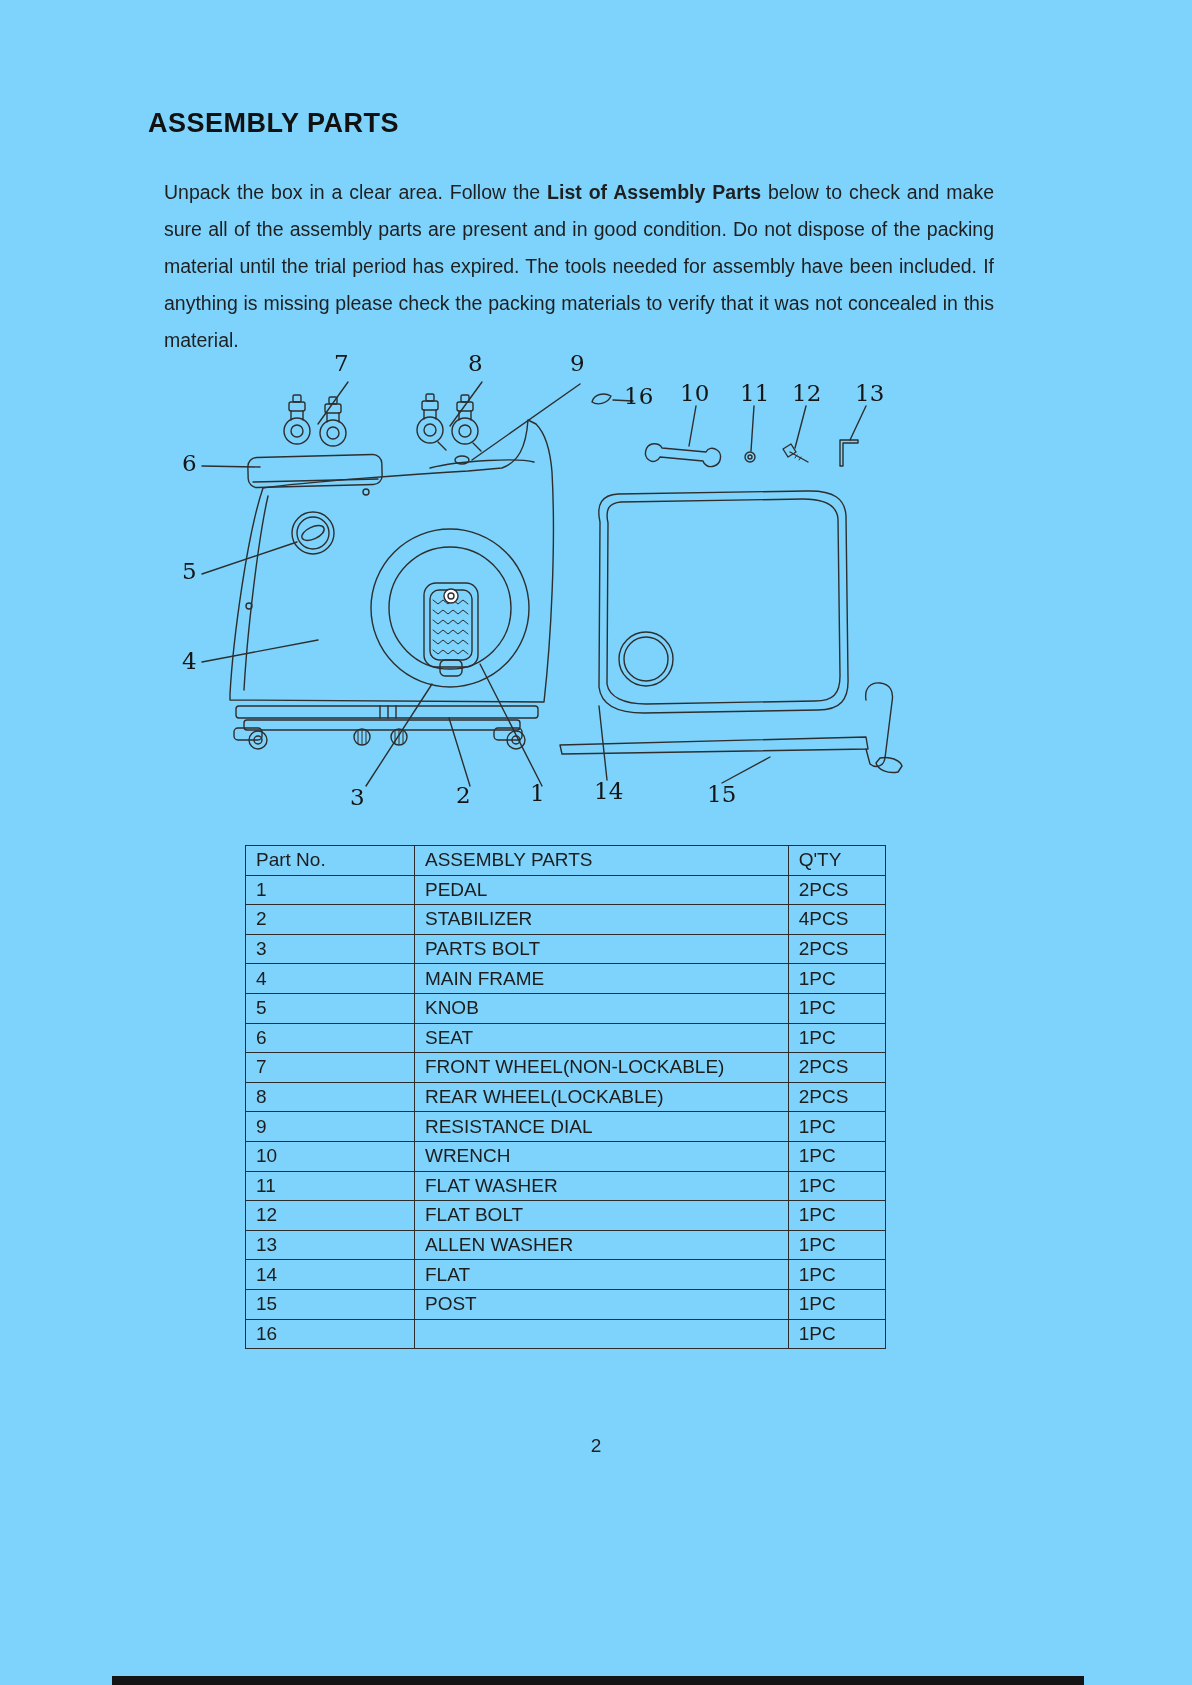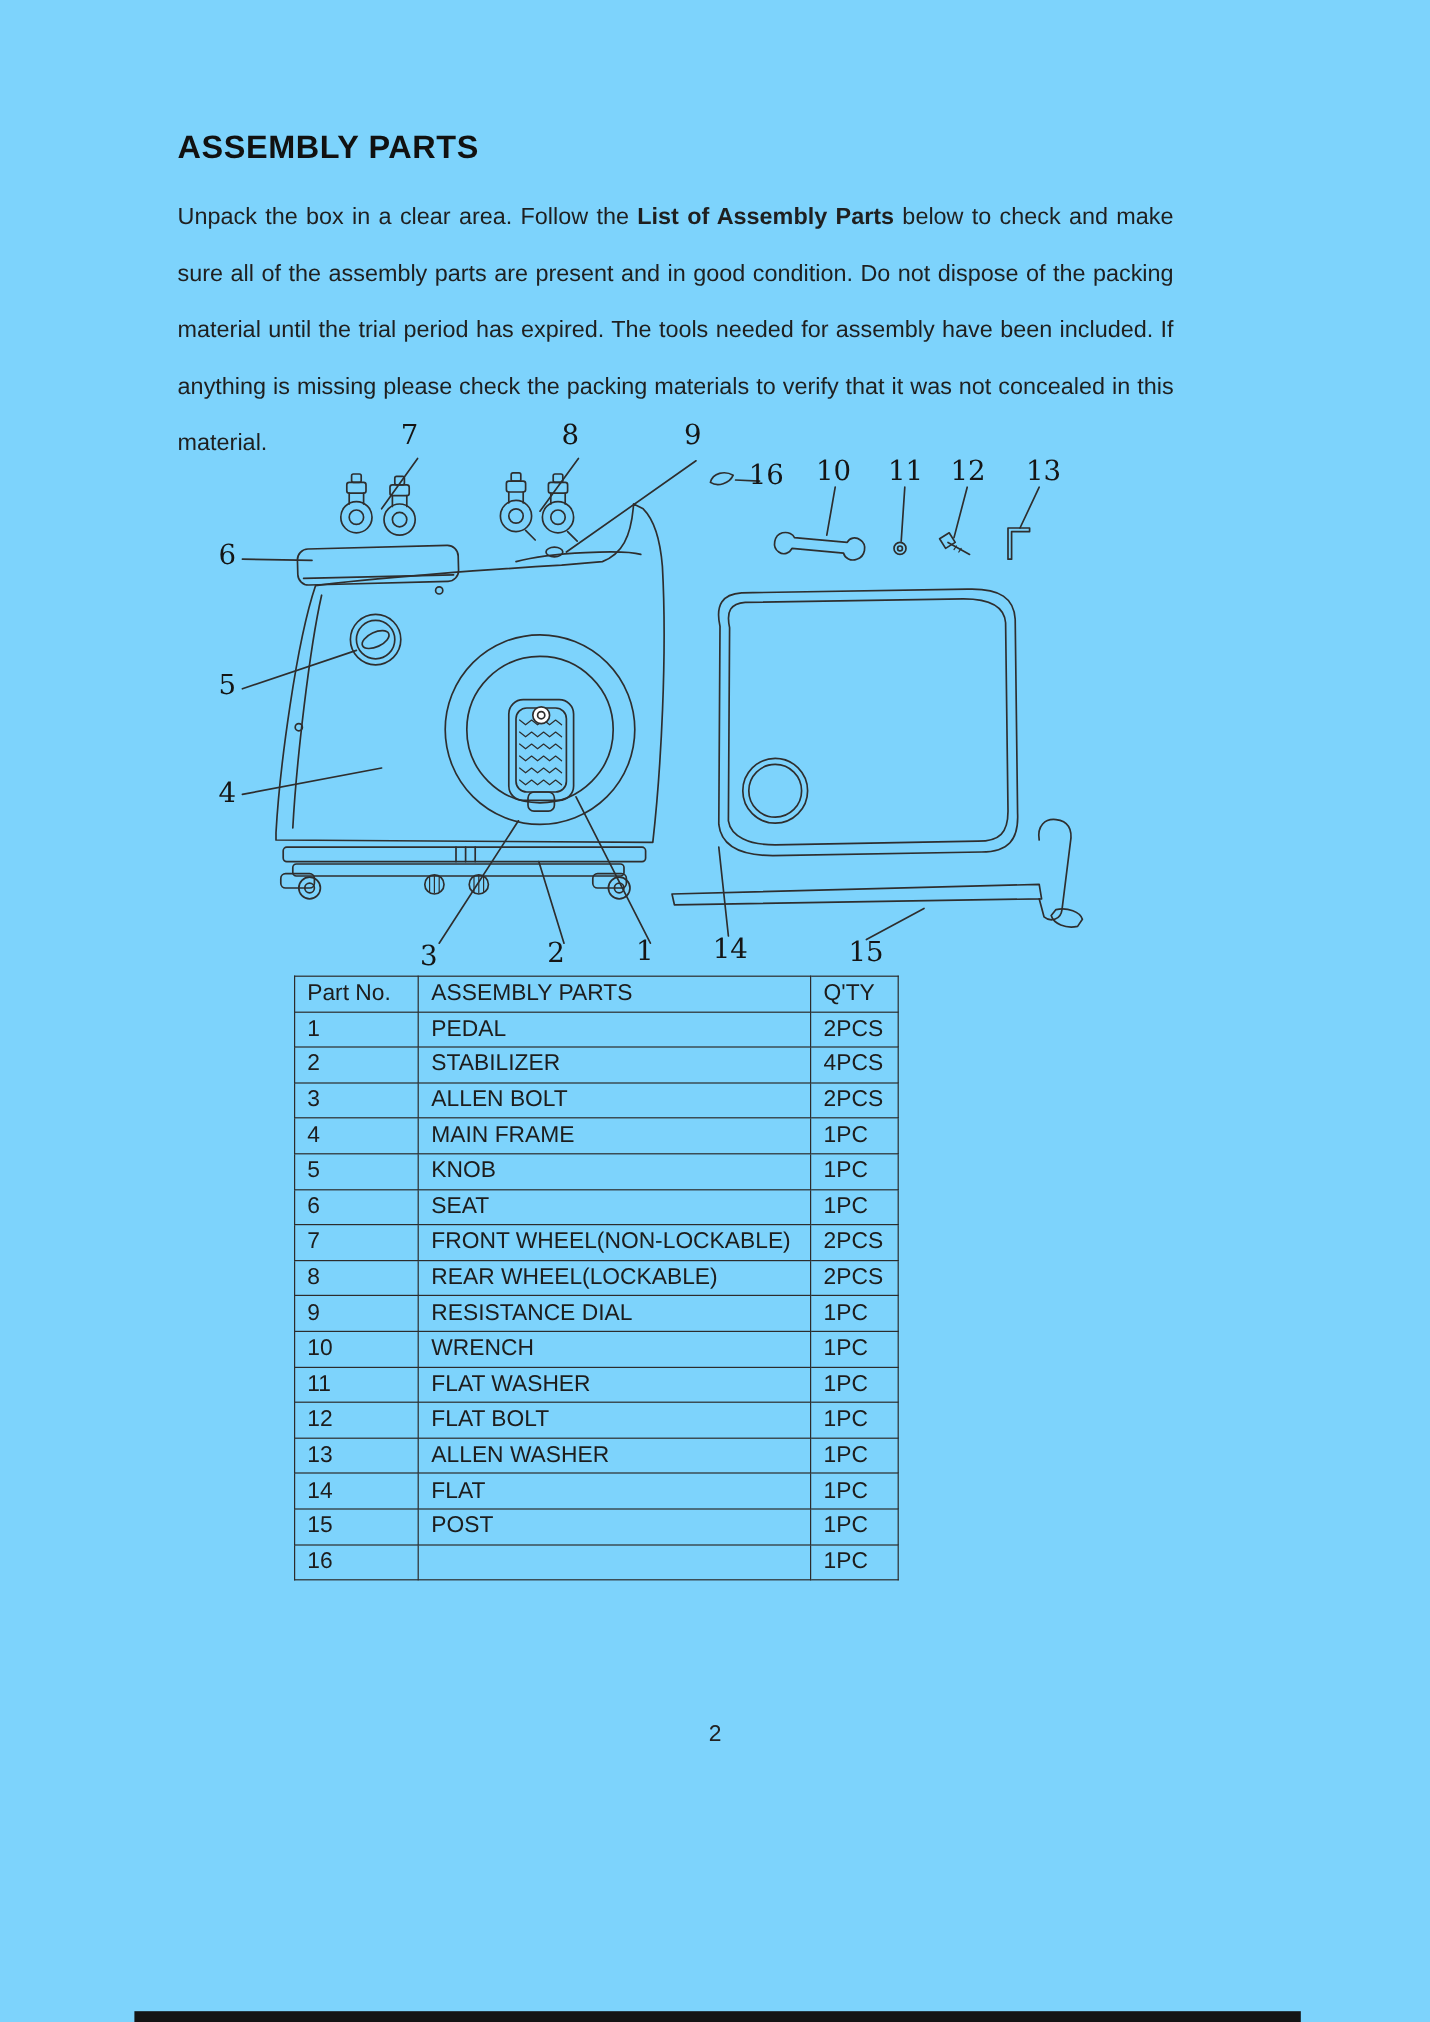--- a/index.html
+++ b/index.html
@@ -13,39 +13,39 @@
     overflow:hidden;
   }
   .title {
     position:absolute; left:148px; top:108px;
     font-size:27px; font-weight:bold; letter-spacing:0.5px;
     margin:0; color:#111;
   }
   .intro {
     position:absolute; left:148px; top:158px;
     width:830px;
-    font-size:19.5px; line-height:47px;
+    font-size:19.5px; line-height:37px;
     text-align:justify;
-    margin:0; color:#1f1f1f;
+    margin:16px; color:#1f1f1f;
   }
   .diagram {
     position:absolute; left:0; top:0; width:1192px; height:1685px;
     pointer-events:none;
   }
   .diagram svg { position:absolute; left:150px; top:330px; }
   .callout {
     position:absolute;
     font-family:"DejaVu Serif", serif;
     font-size:23px; color:#151515;
     line-height:1;
   }
   table.parts {
-    position:absolute; left:245px; top:813px;
+    position:absolute; left:245px; top:845px;
     border-collapse:collapse;
-    width:504px;
+    width:641px;
     font-size:19px; color:#1d1d1d;
   }
   table.parts th, table.parts td {
     border:1px solid #2c2c2c;
     height:28.6px;
     padding:0 6px 0 10px;
     font-weight:normal;
     text-align:left;
     white-space:nowrap;
   }
@@ -212,21 +212,21 @@
           <td>PEDAL</td>
           <td>2PCS</td>
         </tr>
         <tr>
           <td>2</td>
           <td>STABILIZER</td>
           <td>4PCS</td>
         </tr>
         <tr>
           <td>3</td>
-          <td>ALLEN BOLT</td>
+          <td>PARTS BOLT</td>
           <td>2PCS</td>
         </tr>
         <tr>
           <td>4</td>
           <td>MAIN FRAME</td>
           <td>1PC</td>
         </tr>
         <tr>
           <td>5</td>
           <td>KNOB</td>

